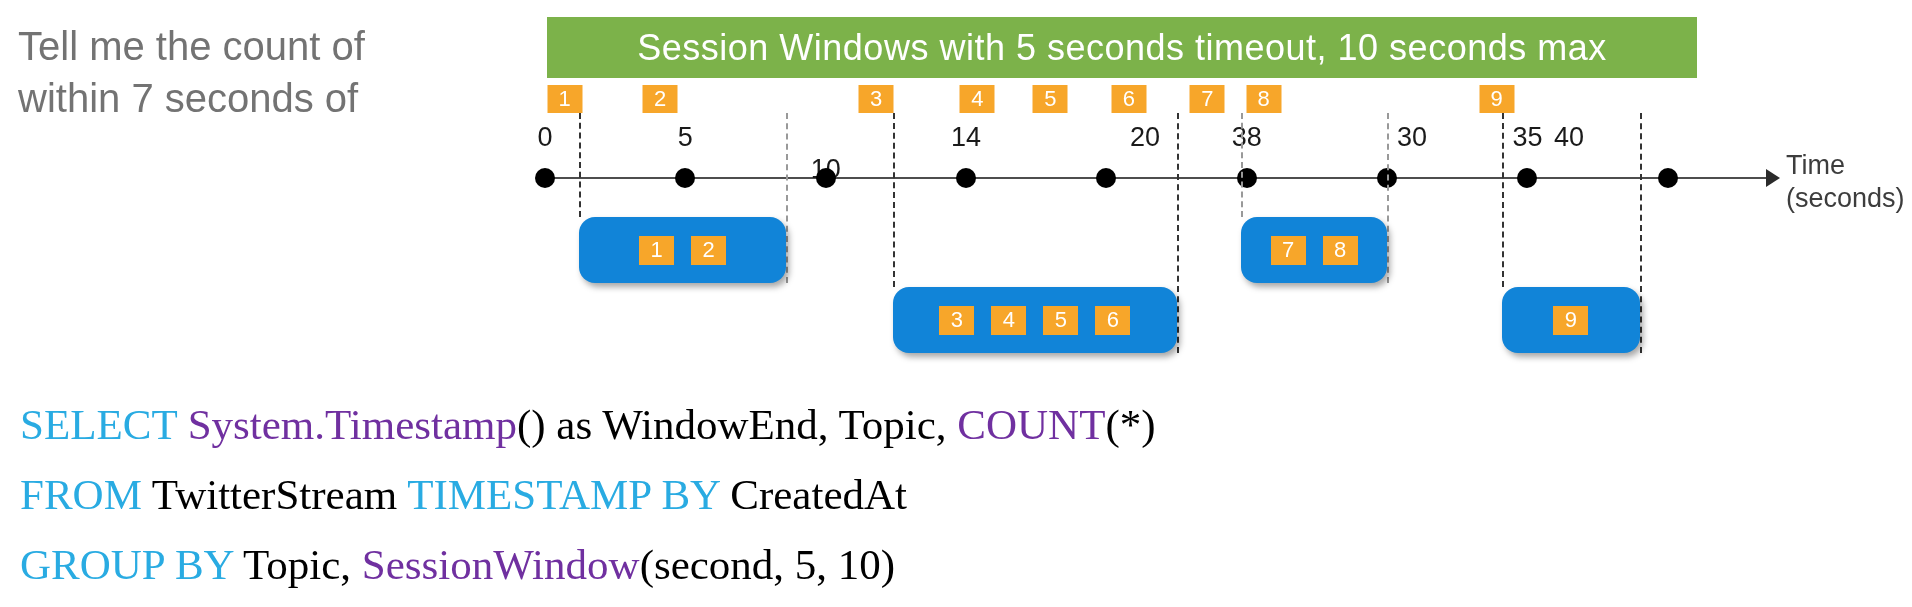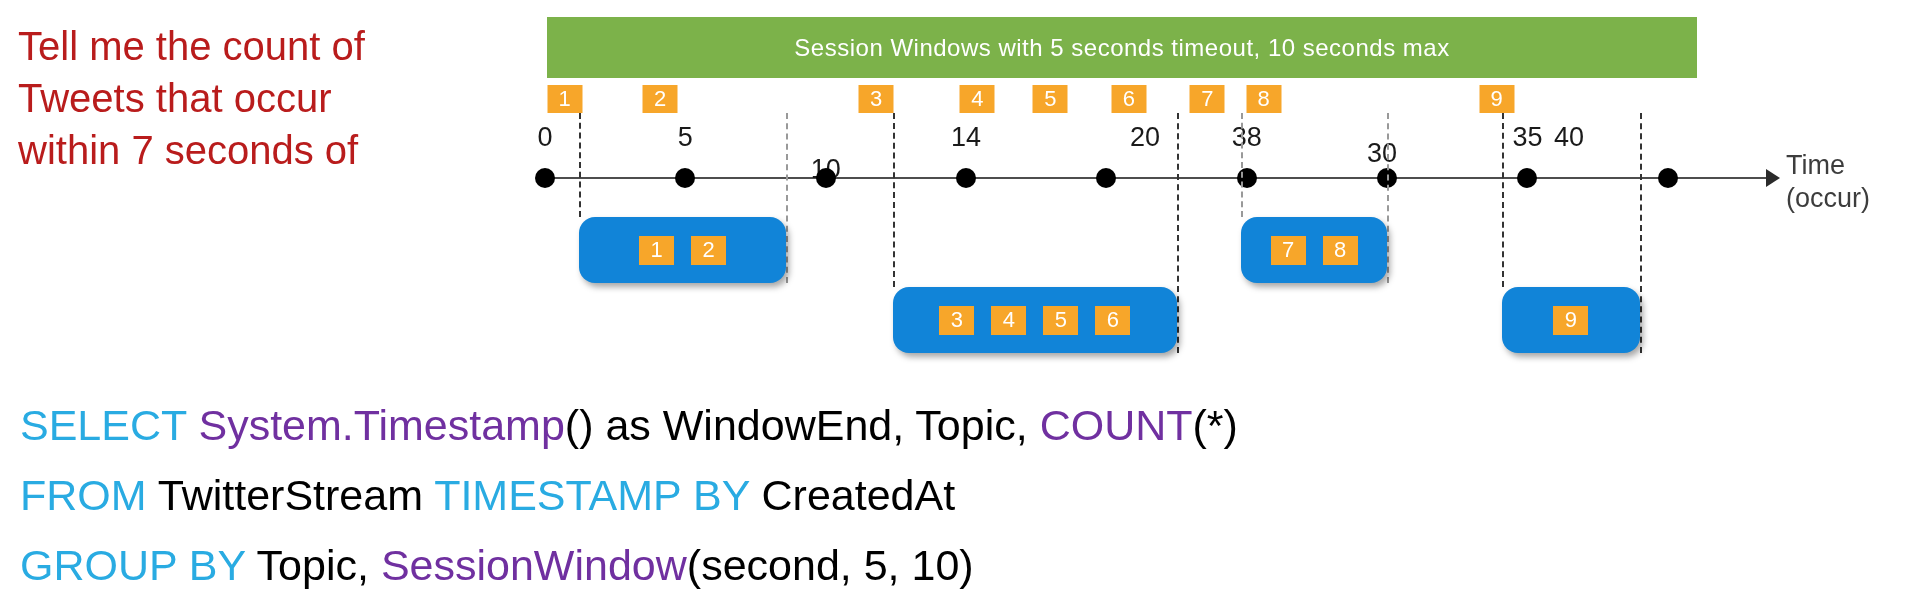--- a/index.html
+++ b/index.html
@@ -6,21 +6,21 @@
   .canvas{
     position:relative;width:1912px;height:607px;background:#ffffff;
     font-family:"Liberation Sans",sans-serif;overflow:hidden;
   }
   
   .prompt{position:absolute;left:18px;top:20px;font-size:40px;line-height:52px;}
   
   .banner{
     position:absolute;left:547px;top:17px;width:1150px;height:61px;
     display:flex;align-items:center;justify-content:center;
-    color:#ffffff;font-size:24px;font-weight:300;letter-spacing:0.5px;
+    color:#ffffff;font-size:36px;font-weight:300;letter-spacing:0.5px;
   }
   
   .axis-line{position:absolute;left:538px;top:177px;width:1232px;height:2px;background:#4d4d4d;}
   .axis-arrow{
     position:absolute;left:1766px;top:169px;width:0;height:0;
     border-top:9px solid transparent;border-bottom:9px solid transparent;border-left:14px solid #2b2b2b;
   }
   .axis-label{position:absolute;left:1786px;top:149px;font-size:27px;line-height:33px;color:#3d3d3d;}
   .tick-label{
     position:absolute;top:122px;transform:translateX(-50%);
@@ -41,63 +41,62 @@
     display:flex;align-items:center;justify-content:center;gap:17px;
     box-shadow:3px 4px 6px rgba(0,0,0,0.35);
   }
   .chip{
     width:35px;height:29px;display:flex;align-items:center;justify-content:center;
     color:#fff;font-size:22px;
   }
   
   .code{
     position:absolute;left:20px;top:390px;
-    font-family:Liberation Sans, sans-serif;
+    font-family:Liberation Serif, serif;
     font-size:43px;line-height:70px;white-space:pre;
   }
   .tok-kw{color:#29ABE2;}
   .tok-fn{color:#7030A0;}
   .tok-pl{color:#000000;}
 </style>
 </head>
 <body>
 
 <div class="canvas">
 
-  <div class="prompt" style="color: #b91c1c;">
+  <div class="prompt" style="color: #737373;">
     <div>Tell me the count of</div>
-    <div>Tweets that occur</div>
     <div>within 7 seconds of</div>
   </div>
 
   <div class="banner" style="background: rgb(124, 178, 74);">
     <span>Session Windows with 5 seconds timeout, 10 seconds max</span>
   </div>
 
   <div>
     <div class="axis-line"></div>
     <div class="axis-arrow"></div>
     <div class="axis-label">
       <div>Time</div>
-      <div>(occur)</div>
+      <div>(seconds)</div>
     </div>
     <div id="ticks">
         <div class="tick-label" style="left: 545px;">0</div>
         <div class="tick-dot" style="left: 545px;"></div>
         <div class="tick-label" style="left: 685.35px;">5</div>
         <div class="tick-dot" style="left: 685.35px;"></div>
         <div class="tick-label" style="left: 825.7px; margin-top: 32px;">10</div>
         <div class="tick-dot" style="left: 825.7px;"></div>
         <div class="tick-label" style="left: 966.05px;">14</div>
         <div class="tick-dot" style="left: 966.05px;"></div>
         <div class="tick-label" style="left: 1145px;">20</div>
         <div class="tick-dot" style="left: 1106.4px;"></div>
         <div class="tick-label" style="left: 1246.75px;">38</div>
         <div class="tick-dot" style="left: 1246.75px;"></div>
-        <div class="tick-label" style="left: 1382px; margin-top: 16px;">30</div>
+        <div class="tick-label" style="left: 1412px;">30</div>
         <div class="tick-dot" style="left: 1387.1px;"></div>
         <div class="tick-label" style="left: 1527.45px; text-align: right;">35</div>
         <div class="tick-dot" style="left: 1527.45px;"></div>
         <div class="tick-label" style="left: 1569px;">40</div>
         <div class="tick-dot" style="left: 1667.8px;"></div>
       </div>
     <div id="guides">
         <div class="guide" style="left: 578.684px; top: 113px; height: 104px; border-left: 2px dashed rgb(51, 51, 51);"></div>
         <div class="guide" style="left: 786.402px; top: 113px; height: 170px; border-left: 2px dashed rgb(153, 153, 153);"></div>
         <div class="guide" style="left: 893.068px; top: 113px; height: 174px; border-left: 2px dashed rgb(51, 51, 51);"></div>

